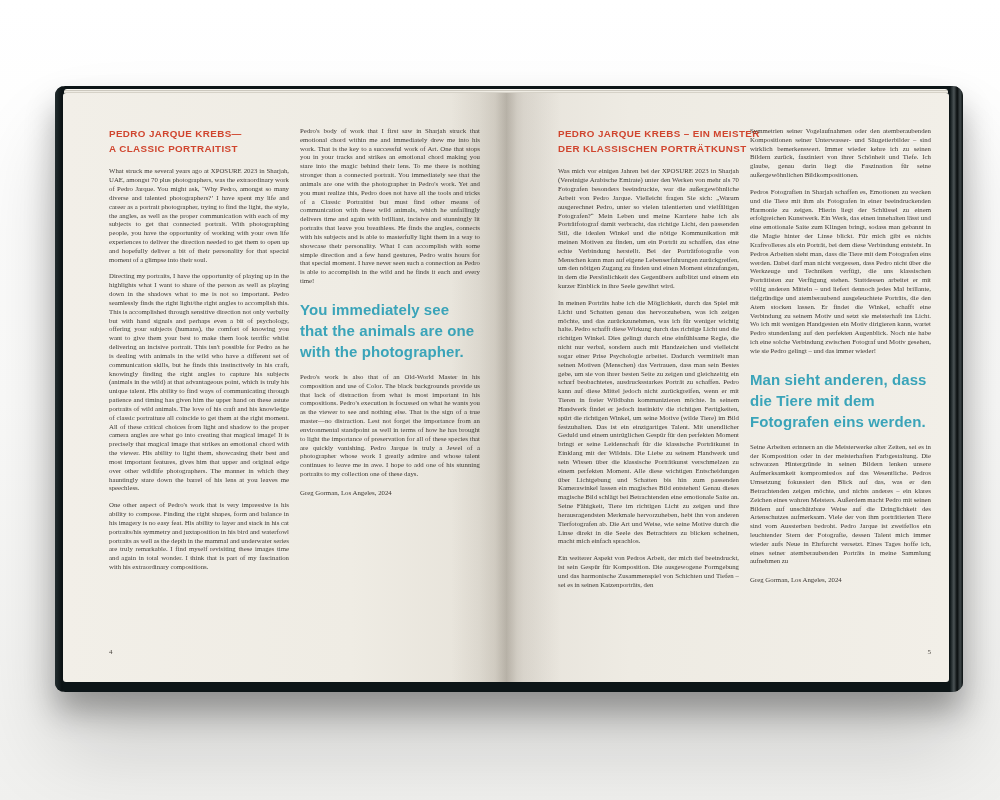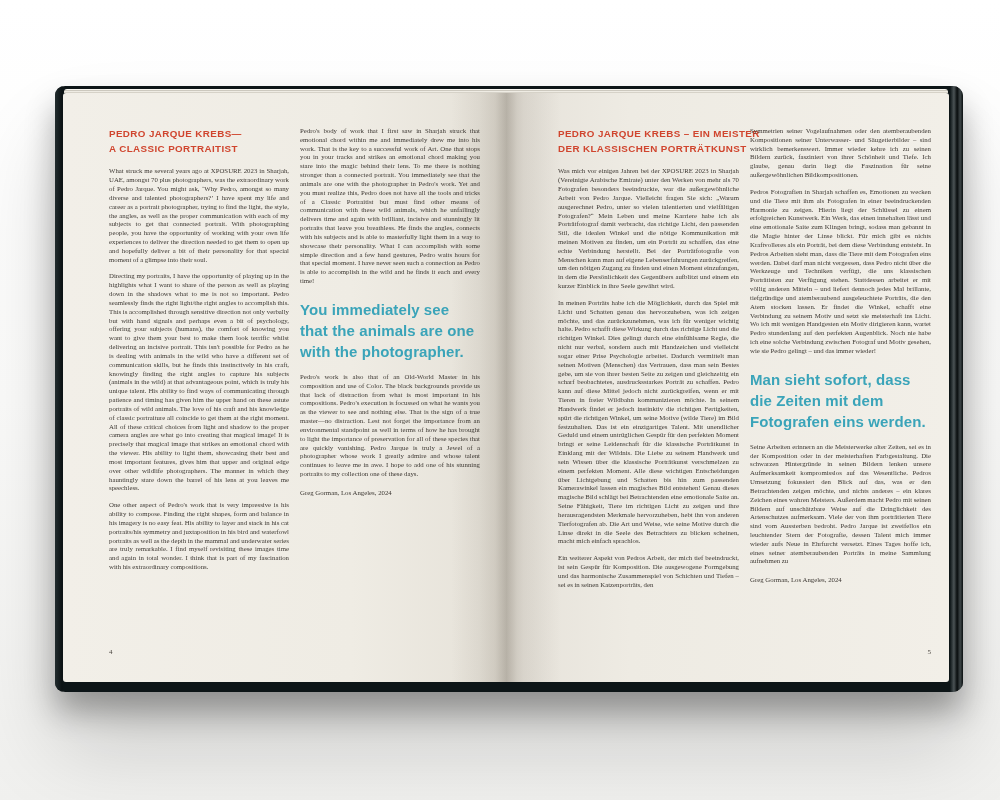--- a/index.html
+++ b/index.html
@@ -113,21 +113,21 @@
             <span class="tline">PEDRO JARQUE KREBS – EIN MEISTER</span>
             <span class="tline">DER KLASSISCHEN PORTRÄTKUNST</span>
           </h2>
           <p class="body">Was mich vor einigen Jahren bei der XPOSURE 2023 in Sharjah (Vereinigte Arabische Emirate) unter den Werken von mehr als 70 Fotografen besonders beeindruckte, war die außergewöhnliche Arbeit von Pedro Jarque. Vielleicht fragen Sie sich: „Warum ausgerechnet Pedro, unter so vielen talentierten und vielfältigen Fotografen?“ Mein Leben und meine Karriere habe ich als Porträtfotograf damit verbracht, das richtige Licht, den passenden Stil, die idealen Winkel und die nötige Kommunikation mit meinen Motiven zu finden, um ein Porträt zu schaffen, das eine echte Verbindung herstellt. Bei der Porträtfotografie von Menschen kann man auf eigene Lebenserfahrungen zurückgreifen, um den nötigen Zugang zu finden und einen Moment einzufangen, in dem die Persönlichkeit des Gegenübers aufblitzt und einem ein kurzer Einblick in ihre Seele gewährt wird.</p>
           <p class="body">In meinen Porträts habe ich die Möglichkeit, durch das Spiel mit Licht und Schatten genau das hervorzuheben, was ich zeigen möchte, und das zurückzunehmen, was ich für weniger wichtig halte. Pedro schafft diese Wirkung durch das richtige Licht und die richtigen Winkel. Dies gelingt durch eine einfühlsame Regie, die nicht nur verbal, sondern auch mit Handzeichen und vielleicht sogar einer Prise Psychologie arbeitet. Dadurch vermittelt man seinen Motiven (Menschen) das Vertrauen, dass man sein Bestes gebe, um sie von ihrer besten Seite zu zeigen und gleichzeitig ein scharf beobachtetes, ausdrucksstarkes Porträt zu schaffen. Pedro kann auf diese Mittel jedoch nicht zurückgreifen, wenn er mit Tieren in freier Wildbahn kommunizieren möchte. In seinem Handwerk findet er jedoch instinktiv die richtigen Fertigkeiten, spürt die richtigen Winkel, um seine Motive (wilde Tiere) im Bild festzuhalten. Das ist ein einzigartiges Talent. Mit unendlicher Geduld und einem untrüglichen Gespür für den perfekten Moment bringt er seine Leidenschaft für die klassische Porträtkunst in Einklang mit der Wildnis. Die Liebe zu seinem Handwerk und sein Wissen über die klassische Porträtkunst verschmelzen zu einem perfekten Moment. Alle diese wichtigen Entscheidungen über Lichtgebung und Schatten bis hin zum passenden Kamerawinkel lassen ein magisches Bild entstehen! Genau dieses magische Bild schlägt bei Betrachtenden eine emotionale Saite an. Seine Fähigkeit, Tiere im richtigen Licht zu zeigen und ihre herausragendsten Merkmale hervorzuheben, hebt ihn von anderen Tierfotografen ab. Die Art und Weise, wie seine Motive durch die Linse direkt in die Seele des Betrachters zu blicken scheinen, macht mich einfach sprachlos.</p>
           <p class="body">Ein weiterer Aspekt von Pedros Arbeit, der mich tief beeindruckt, ist sein Gespür für Komposition. Die ausgewogene Formgebung und das harmonische Zusammenspiel von Schichten und Tiefen – sei es in seinen Katzenporträts, den</p>
         </div>
         <div class="col">
           <p class="body">Symmetrien seiner Vogelaufnahmen oder den atemberaubenden Kompositionen seiner Unterwasser- und Säugetierbilder – sind wirklich bemerkenswert. Immer wieder kehre ich zu seinen Bildern zurück, fasziniert von ihrer Schönheit und Tiefe. Ich glaube, genau darin liegt die Faszination für seine außergewöhnlichen Bildkompositionen.</p>
           <p class="body">Pedros Fotografien in Sharjah schaffen es, Emotionen zu wecken und die Tiere mit ihm als Fotografen in einer beeindruckenden Harmonie zu zeigen. Hierin liegt der Schlüssel zu einem erfolgreichen Kunstwerk. Ein Werk, das einen innehalten lässt und eine emotionale Saite zum Klingen bringt, sodass man gebannt in die Magie hinter der Linse blickt. Für mich gibt es nichts Kraftvolleres als ein Porträt, bei dem diese Verbindung entsteht. In Pedros Arbeiten sieht man, dass die Tiere mit dem Fotografen eins werden. Dabei darf man nicht vergessen, dass Pedro nicht über die Werkzeuge und Techniken verfügt, die uns klassischen Porträtisten zur Verfügung stehen. Stattdessen arbeitet er mit völlig anderen Mitteln – und liefert dennoch jedes Mal brillante, tiefgründige und atemberaubend ausgeleuchtete Porträts, die den Atem stocken lassen. Er findet die Winkel, schafft eine Verbindung zu seinem Motiv und setzt sie meisterhaft ins Licht. Wo ich mit wenigen Handgesten ein Motiv dirigieren kann, wartet Pedro stundenlang auf den perfekten Augenblick. Noch nie habe ich eine solche Verbindung zwischen Fotograf und Motiv gesehen, wie sie Pedro gelingt – und das immer wieder!</p>
-          <p class="quote">Man sieht sofort, dass die Zeiten mit dem Fotografen eins werden.</p>
+          <p class="quote">Man sieht anderen, dass die Tiere mit dem Fotografen eins werden.</p>
           <p class="body">Seine Arbeiten erinnern an die Meisterwerke alter Zeiten, sei es in der Komposition oder in der meisterhaften Farbgestaltung. Die schwarzen Hintergründe in seinen Bildern lenken unsere Aufmerksamkeit kompromisslos auf das Wesentliche. Pedros Umsetzung fokussiert den Blick auf das, was er den Betrachtenden zeigen möchte, und nichts anderes – ein klares Zeichen eines wahren Meisters. Außerdem macht Pedro mit seinen Bildern auf unschätzbare Weise auf die Dringlichkeit des Artenschutzes aufmerksam. Viele der von ihm porträtierten Tiere sind vom Aussterben bedroht. Pedro Jarque ist zweifellos ein leuchtender Stern der Fotografie, dessen Talent mich immer wieder aufs Neue in Ehrfurcht versetzt. Eines Tages hoffe ich, eines seiner atemberaubenden Porträts in meine Sammlung aufnehmen zu</p>
           <p class="signoff">Greg Gorman, Los Angeles, 2024</p>
         </div>
       </div>
       <span class="pagenum num-right">5</span>
     </section>
 
     <div class="gutter"></div>
   </div>
 </div>

